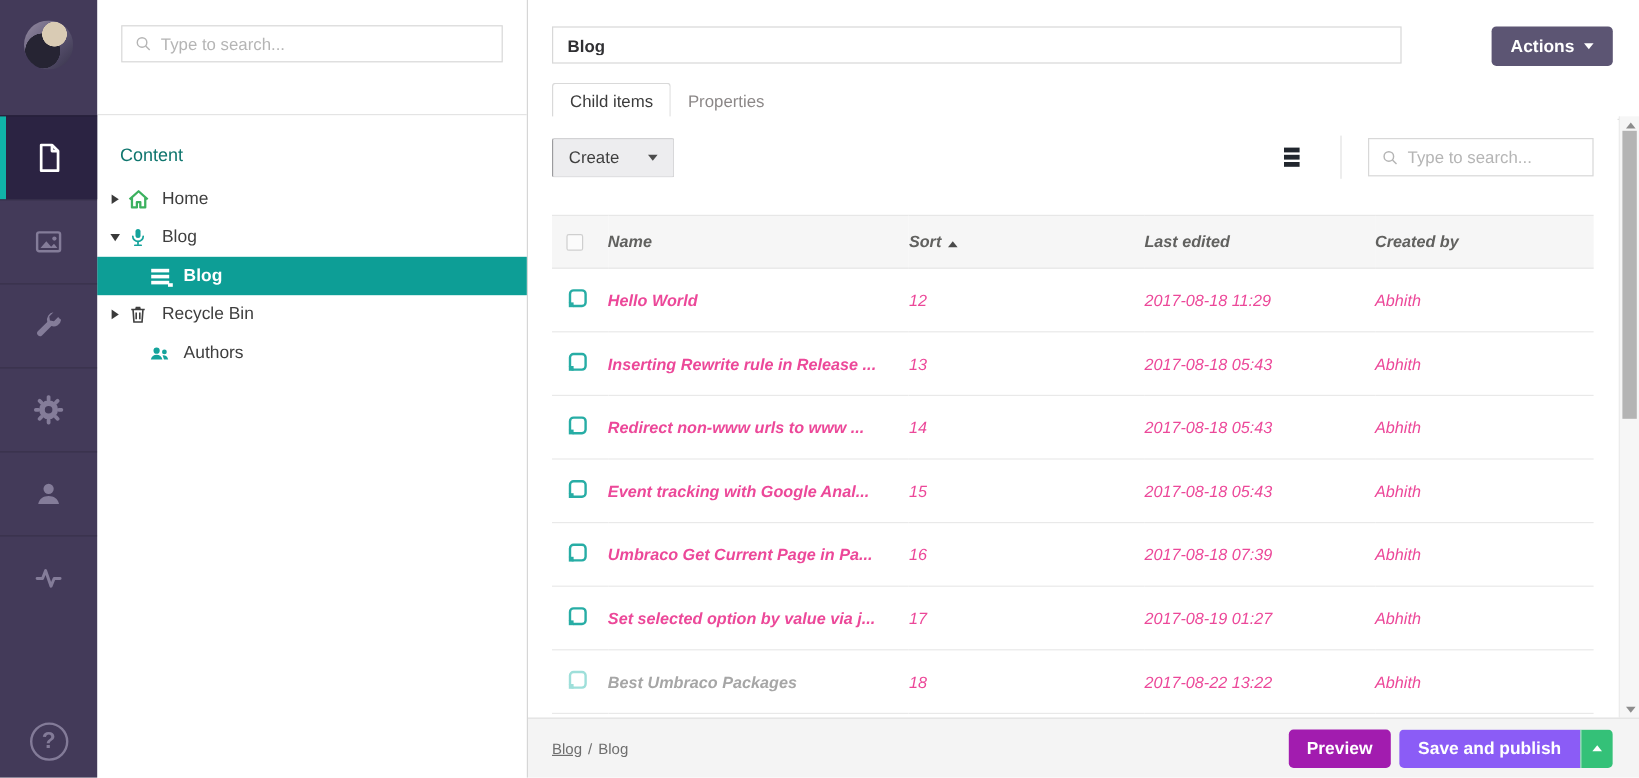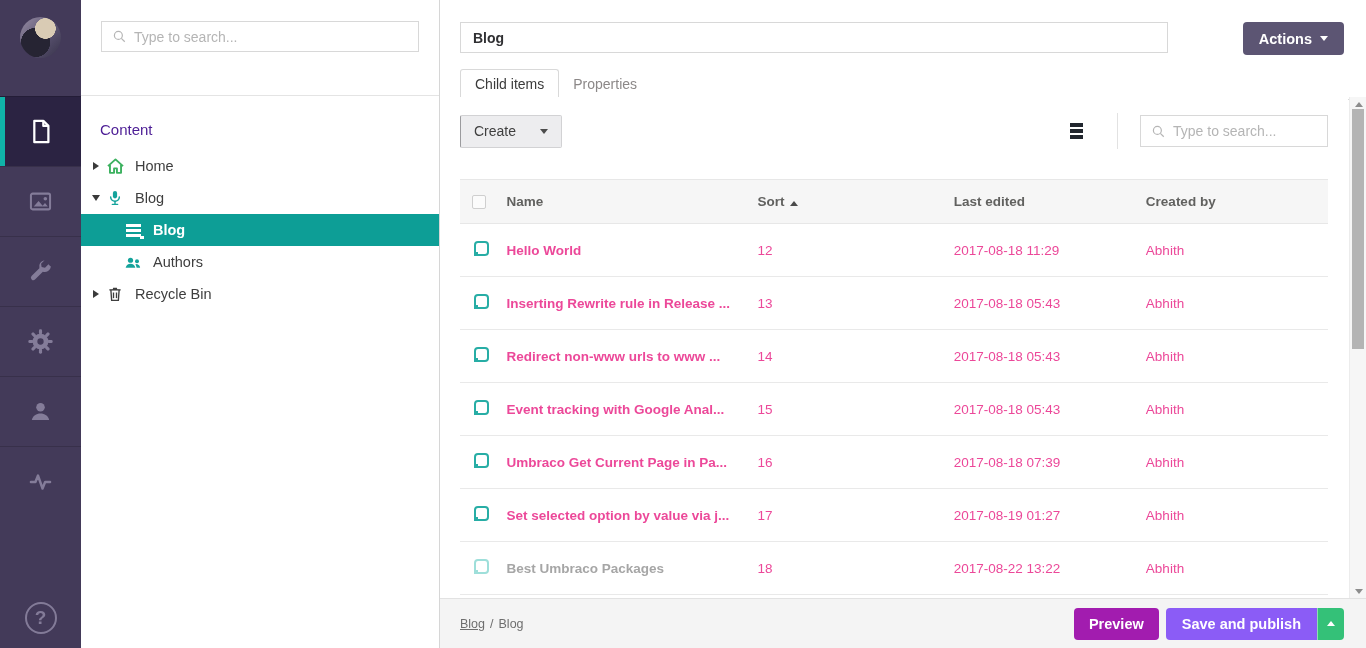--- a/index.html
+++ b/index.html
@@ -26,21 +26,21 @@
   
   .tree-panel { position:absolute; left:81px; top:0; width:359px; height:648px; background:#fff;
     border-right:1px solid #d6d6d6; z-index:20; }
   .tree-head { height:96px; border-bottom:1px solid #e4e4e4; padding:21px 20px 0 20px; }
   .search-box { display:flex; align-items:center; gap:7px; height:31px; border:1px solid #d8d8d8;
     background:#fff; padding:12px 10px; color:#b9b9b9; }
   .search-box input { border:none; outline:none; flex:1; font-size:14px; color:#444;
     font-family:"Liberation Sans", sans-serif; background:transparent; }
   .search-box input::placeholder { color:#b5b5b5; }
   .search-box svg { width:15px; height:15px; color:#b5b5b5; flex:none; }
-  .tree-section-label { font-size:15px; color:#4c1d95; padding:25px 0 12px 19px; }
+  .tree-section-label { font-size:15px; color:#0f766e; padding:25px 0 12px 19px; }
   .tree-item { height:32px; display:flex; align-items:center; font-size:14.5px; color:#3e3e3e; cursor:pointer; }
   .tree-item .caret-cell { width:14px; margin-left:8px; display:flex; justify-content:center; flex:none; }
   .tree-item .t-icon { width:20px; height:20px; margin-left:2px; margin-right:10px; display:flex;
     align-items:center; justify-content:center; flex:none; }
   .tree-item.level1 { padding-left:40px; }
   .tree-item.selected { background:#0d9e96; color:#fff; font-weight:bold; }
   .caret-right { width:0; height:0; border-top:4.5px solid transparent; border-bottom:4.5px solid transparent; border-left:6px solid #3a3a3a; }
   .caret-down-dark { width:0; height:0; border-left:4.5px solid transparent; border-right:4.5px solid transparent; border-top:6px solid #3a3a3a; }
   .article-icon { position:relative; width:15px; height:13px; display:inline-block; }
   .article-icon i { position:absolute; left:0; top:0; width:15px; height:3px; background:#fff;
@@ -67,21 +67,21 @@
     font-size:14px; color:#3f3f3f; font-family:"Liberation Sans", sans-serif; display:flex; align-items:center; gap:24px;
     cursor:pointer; border-radius:2px; }
   .caret-down-gray { width:0; height:0; border-left:4px solid transparent; border-right:4px solid transparent; border-top:5px solid #4c4c4c; }
   .toolbar-right { margin-left:auto; display:flex; align-items:center; }
   .layout-toggle { display:flex; flex-direction:column; gap:2.5px; padding:6px 8px; cursor:pointer; }
   .layout-toggle i { width:13px; height:3.5px; background:#21262e; }
   .toolbar-divider { width:1px; height:36px; background:#e2e2e2; margin:0 22px 0 26px; }
   .toolbar .search-box { width:188px; height:32px; }
 
   
-  .list-table { margin:30px 20px 0 20px; width:868px; border-collapse:collapse; table-layout:fixed; }
+  .list-table { margin:30px 20px 0 20px; width:868px; border-collapse:collapse; table-layout:fixed;font-style:italic; }
   .list-table col.c-icon { width:46px; }
   .list-table col.c-name { width:248px; }
   .list-table col.c-sort { width:194px; }
   .list-table col.c-edited { width:190px; }
   .list-table col.c-creator { width:180px; }
   .list-table th { background:#f6f6f6; border:1px solid #e7e7e7; border-left:none; border-right:none;
     height:44px; text-align:left; font-size:13.5px; font-weight:bold; color:#61615f; padding:0; }
   .list-table th.th-icon { padding-left:12px; }
   .list-table td { border-bottom:1px solid #e9e9e9; height:53px; font-size:13.5px; color:#ec4899; padding:0; }
   .cell-name { font-weight:bold; color:#32373c; cursor:pointer; }
@@ -232,46 +232,46 @@
 
   <div class="tree-item level1 selected">
     <span class="t-icon">
         <span class="article-icon">
           <i></i>
         </span>
       </span>
     <span>Blog</span>
   </div>
 
-  <div class="tree-item level1">
-    <span class="t-icon">
-      <svg viewBox="0 0 24 24" width="21" height="21" fill="#14a39b">
-        <circle cx="9" cy="9.3" r="3.1"></circle>
-        <path d="M3.2 18.2c.6-3.2 2.9-4.8 5.8-4.8s5.2 1.6 5.8 4.8z"></path>
-        <circle cx="16.8" cy="10.5" r="2.4"></circle>
-        <path d="M15 13.9c3-.2 5 1.3 5.6 4.3h-4.2"></path>
-      </svg>
-    </span>
-    <span>Authors</span>
-  </div>
-
   <div class="tree-item">
     <span class="caret-cell">
         <span class="caret-right"></span>
       </span>
     <span class="t-icon">
       <svg viewBox="0 0 24 24" width="18" height="18" fill="none" stroke="#3f3f3f" stroke-width="1.8">
         <path d="M4.5 6.5h15"></path>
           <path d="M9.5 3.5h5l.8 3h-6.6z" fill="#3f3f3f" stroke="none"></path>
         <path d="M6.5 6.5l1 14h9l1-14"></path>
           <line x1="10" y1="10" x2="10" y2="17.5"></line>
           <line x1="14" y1="10" x2="14" y2="17.5"></line>
       </svg>
     </span>
     <span>Recycle Bin</span>
+  </div>
+
+  <div class="tree-item level1">
+    <span class="t-icon">
+      <svg viewBox="0 0 24 24" width="21" height="21" fill="#14a39b">
+        <circle cx="9" cy="9.3" r="3.1"></circle>
+        <path d="M3.2 18.2c.6-3.2 2.9-4.8 5.8-4.8s5.2 1.6 5.8 4.8z"></path>
+        <circle cx="16.8" cy="10.5" r="2.4"></circle>
+        <path d="M15 13.9c3-.2 5 1.3 5.6 4.3h-4.2"></path>
+      </svg>
+    </span>
+    <span>Authors</span>
   </div>
 </aside>
 
 <main class="main">
   <div class="main-head">
     <input class="title-input" type="text" value="Blog" style="">
     <button class="actions-btn">
       <span>Actions</span>
       <span class="caret-down-white"></span>
     </button>

